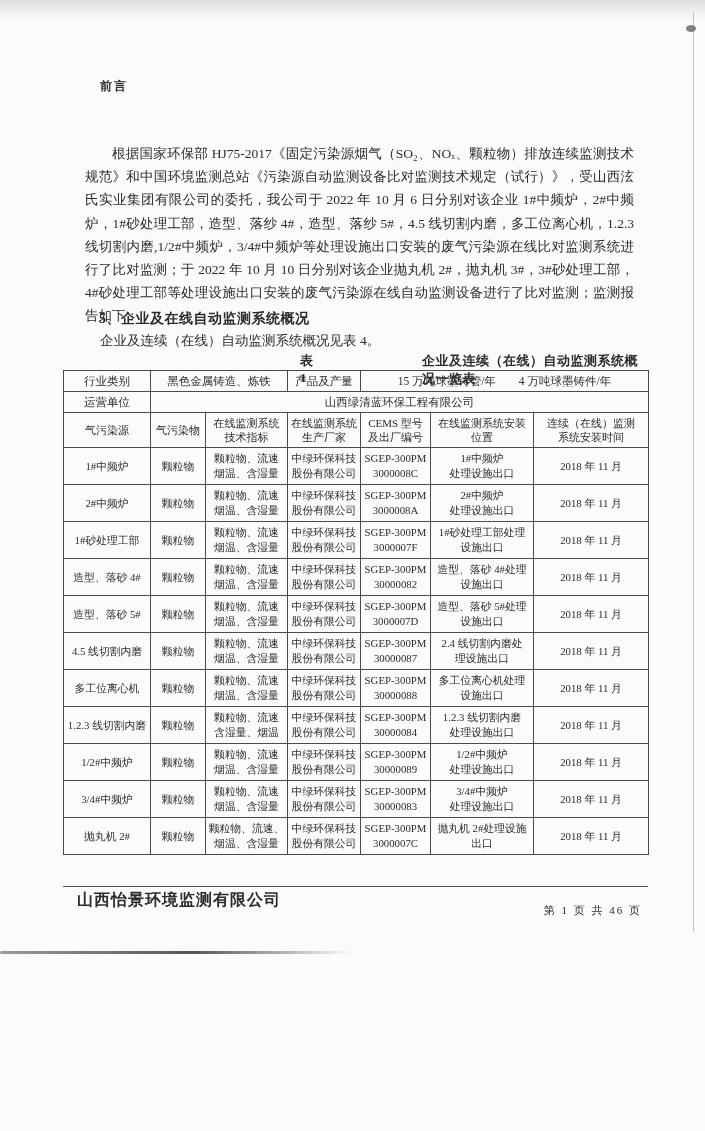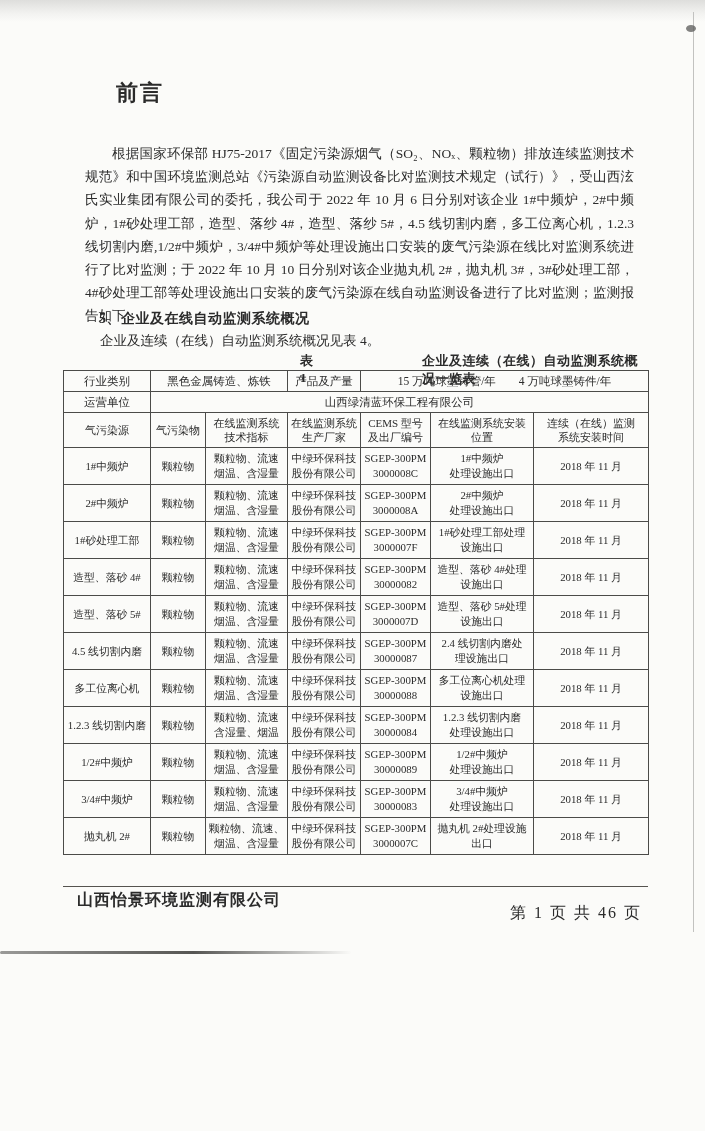--- a/index.html
+++ b/index.html
@@ -13,21 +13,21 @@
     color:#2b2b2b;
   }
   
   .scan-top{position:absolute;left:0;top:0;width:705px;height:22px;
     background:linear-gradient(#dededc,#f2f2f0 60%,rgba(255,255,255,0));}
   .scan-right-line{position:absolute;left:693px;top:12px;width:1px;height:920px;background:#c2c2c0;}
   .scan-blob{position:absolute;left:686px;top:25px;width:10px;height:7px;background:#5a5a58;border-radius:50%;opacity:.75;}
   .scan-bottom-shadow{position:absolute;left:0;top:951px;width:352px;height:3px;
     background:linear-gradient(90deg,#9a9a98,#555553 55%,rgba(255,255,255,0));border-radius:2px;}
 
-  .preface-title{position:absolute;left:116px;top:78px;font-size:22px;font-weight:bold;letter-spacing:2px;}
+  .preface-title{position:absolute;left:100px;top:78px;font-size:12px;font-weight:bold;letter-spacing:2px;}
   .para{
     position:absolute;left:85px;top:106px;width:549px;
     font-size:13.5px;line-height:23.2px;text-align:justify;text-indent:2em;margin-top:36px;
   }
   .sec-title{position:absolute;left:99px;top:310px;font-size:14px;font-weight:bold;letter-spacing:.5px;}
   .sec-intro{position:absolute;left:100px;top:332px;font-size:13.5px;}
   .tbl-caption{position:absolute;left:63px;top:352px;width:585px;font-size:13px;font-weight:bold;
     display:flex;justify-content:flex-start;}
   .tbl-caption .lbl{margin-left:237px;}
   .tbl-caption .ttl{margin-left:103px;letter-spacing:.5px;}
@@ -49,21 +49,21 @@
   tr.cols{height:35px;}
   tr.cols th{font-size:11px;line-height:14px;}
   tbody.rows tr{height:37px;}
   tbody.rows td{font-size:10.8px;line-height:15px;}
 
   .footer{
     position:absolute;left:63px;top:886px;width:585px;
     border-top:1.5px solid #55534f;
   }
   .footer .company{position:absolute;left:14px;top:3px;font-size:16px;letter-spacing:1px;font-weight:bold;}
-  .footer .pageno{position:absolute;right:6px;top:16px;font-size:16px;letter-spacing:2px;margin-left:24px;}
+  .footer .pageno{position:absolute;right:6px;top:16px;font-size:11px;letter-spacing:2px;margin-left:24px;}
 </style>
 </head>
 <body>
 
 <div id="paper">
 
   <div class="scan-top"></div>
   <div class="scan-right-line"></div>
   <div class="scan-blob"></div>
   <div class="scan-bottom-shadow"></div>

